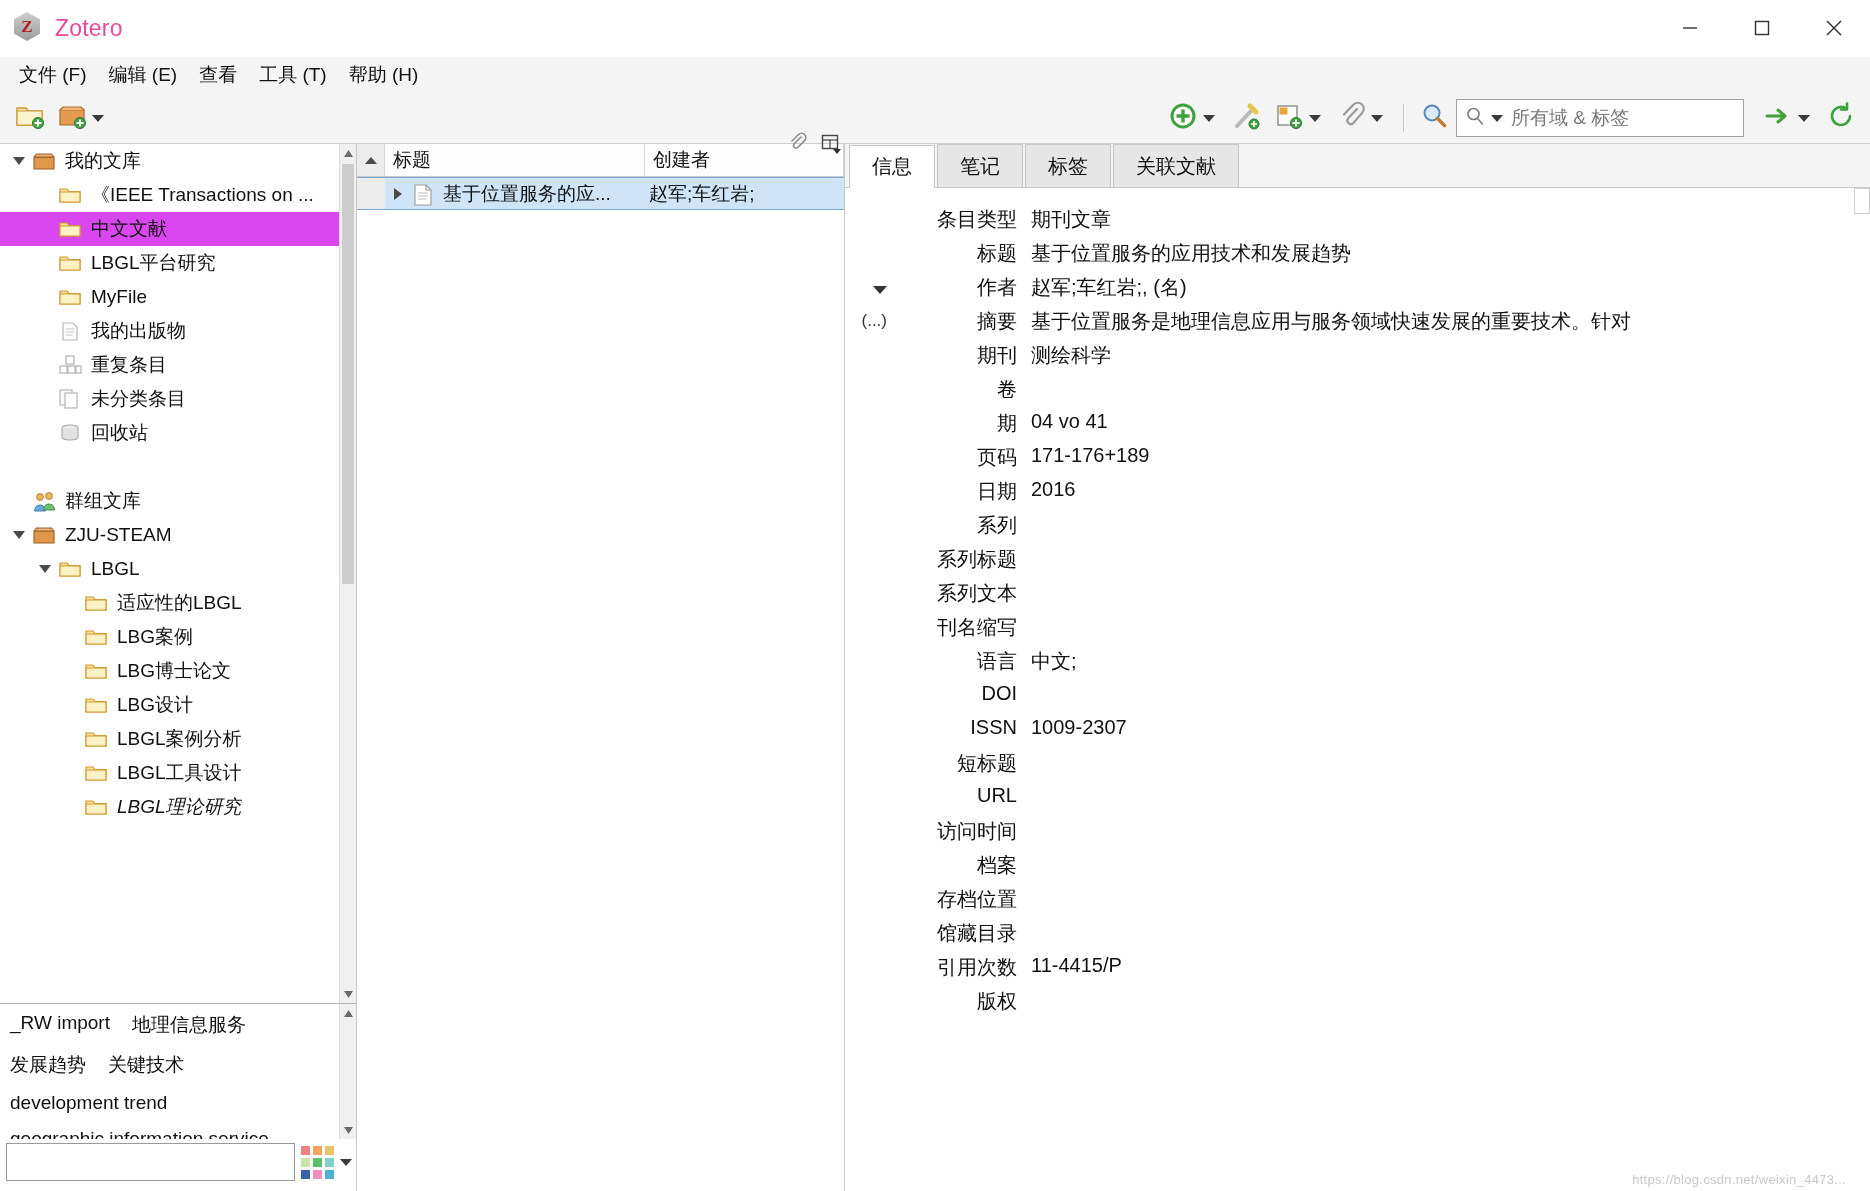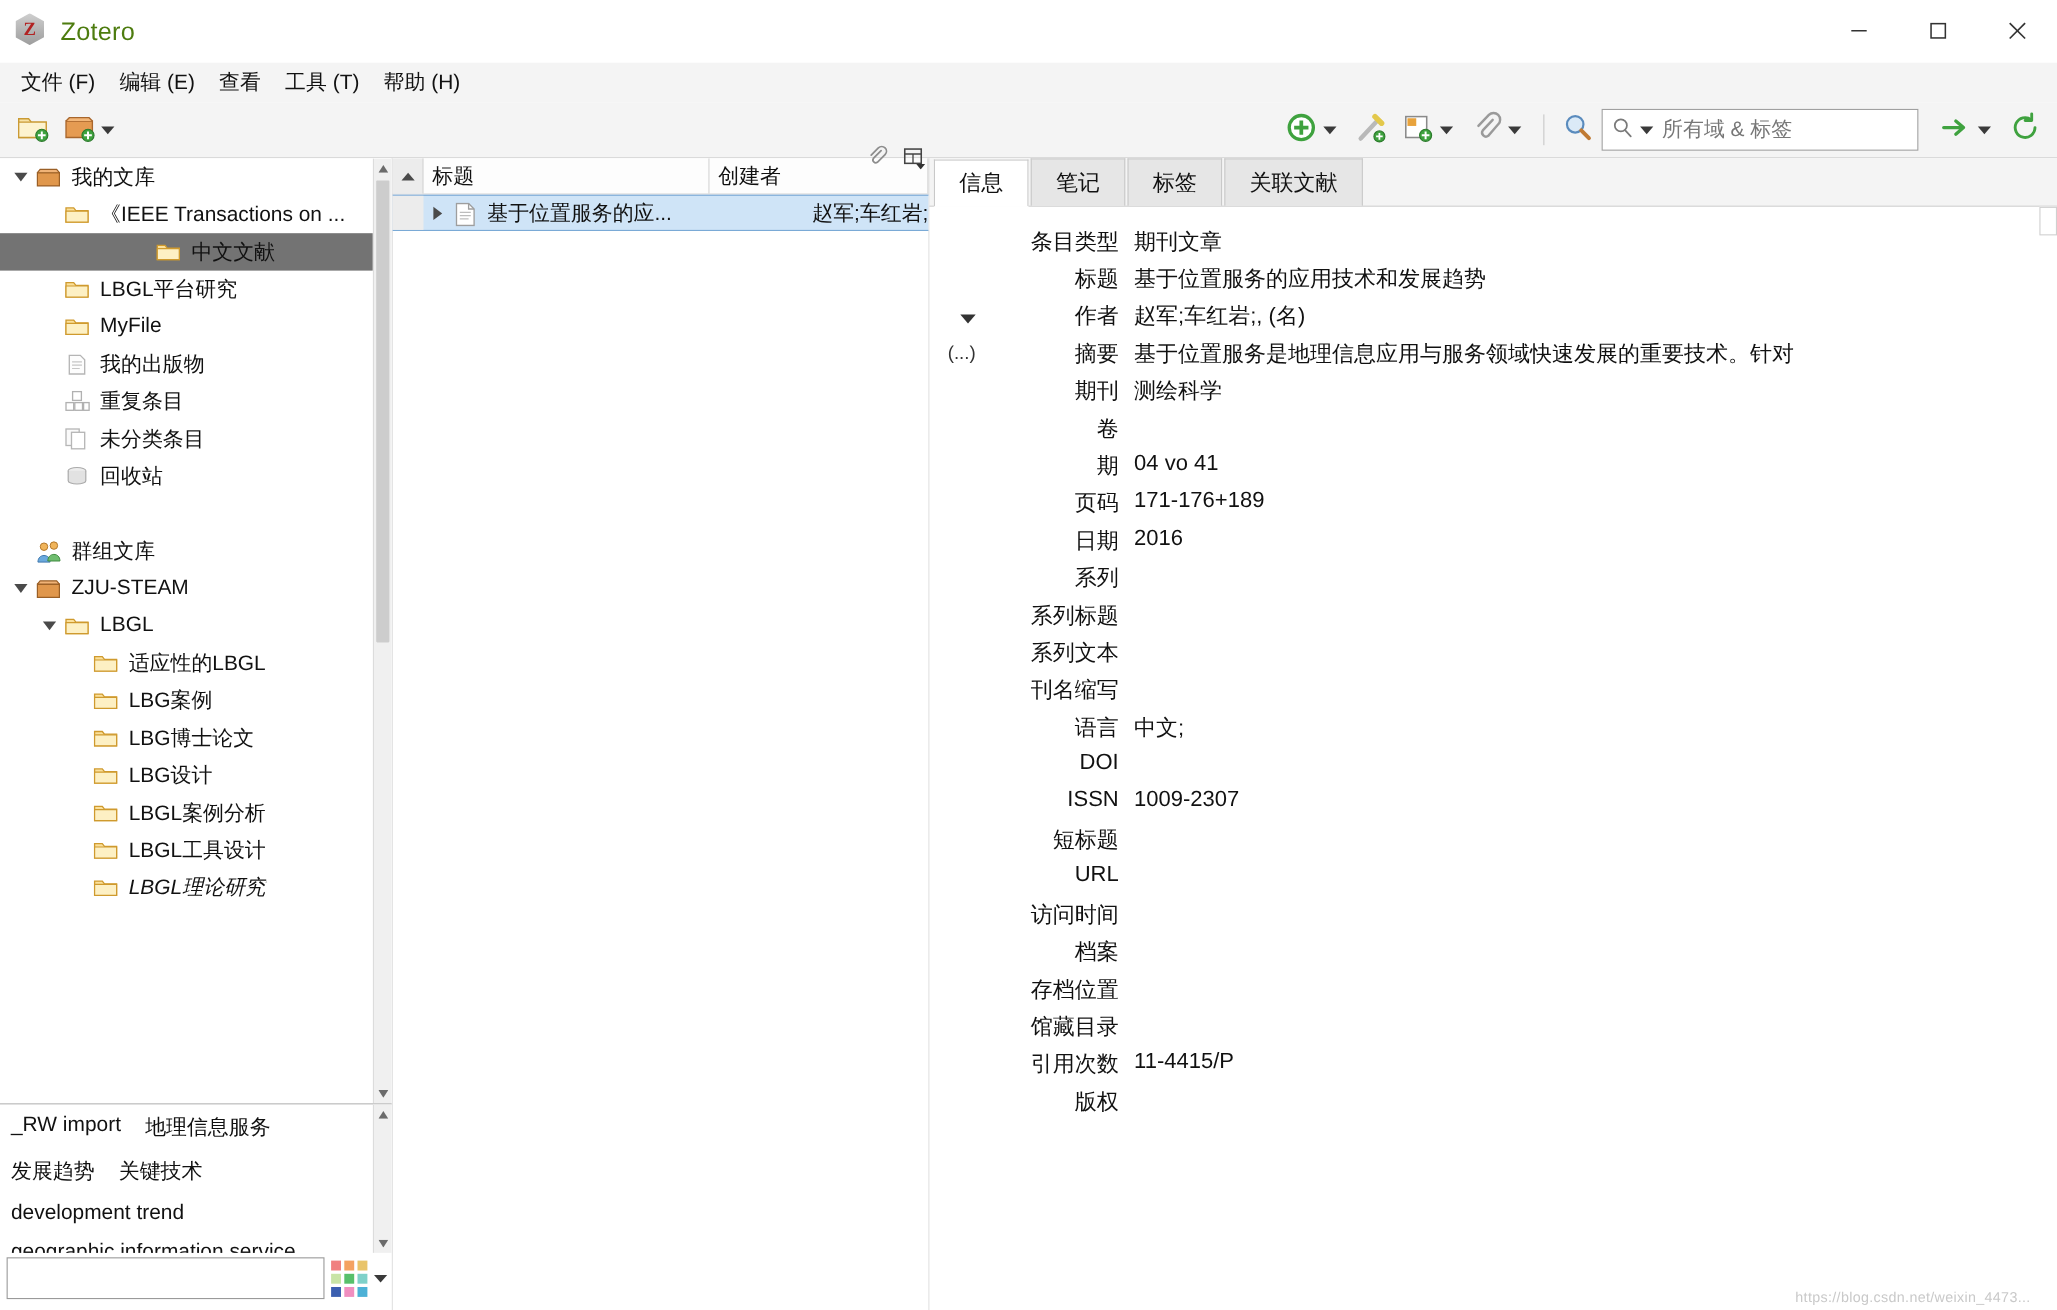--- a/index.html
+++ b/index.html
@@ -19,21 +19,21 @@
     display:flex; align-items:center; border-bottom:1px solid #ffffff;
   }
   .titlebar .logo { margin-left:14px; width:30px; height:32px; position:relative; }
   .zicon {
     width:26px; height:29px; background:linear-gradient(180deg,#cfcfcf,#9d9d9d);
     clip-path:polygon(50% 0%, 100% 25%, 100% 75%, 50% 100%, 0% 75%, 0% 25%);
     display:flex; align-items:center; justify-content:center;
     font-size:17px; font-weight:bold; color:#b22222;
     font-family:"Liberation Serif",serif;
   }
-  .title-text { margin-left:11px; font-size:23px; color:#4d7c0f; letter-spacing:.2px; }
+  .title-text { margin-left:11px; font-size:23px; color:#ec4899; letter-spacing:.2px; }
   .winbtns { margin-left:auto; display:flex; height:57px; }
   .winbtn {
     width:72px; height:57px; display:flex; align-items:center; justify-content:center;
     color:#333;
   }
   .winbtn svg { display:block; }
 
   
   .menubar {
     height:36px; min-height:36px; background:#f4f4f4;
@@ -60,21 +60,21 @@
   .sync-btn { margin-left:auto; display:flex; align-items:center; padding:4px; }
 
   
   .main { flex:1; display:flex; min-height:0; background:#fff; }
 
   
   .leftcol { width:357px; min-width:357px; display:flex; flex-direction:column; border-right:1px solid #c9c9c9; }
   .tree { flex:1; overflow:hidden; position:relative; background:#fff; }
   .treescroll { position:absolute; inset:0 17px 0 0; overflow:hidden; }
   .trow { height:34px; display:flex; align-items:center; font-size:19px; color:#111; white-space:nowrap; padding-right:6px; }
-  .trow.sel { background:#737373;justify-content:center; }
+  .trow.sel { background:#d946ef; }
   .tw { width:26px; display:flex; align-items:center; justify-content:center; }
   .chev { width:0;height:0; }
   .chev.down { border-left:6px solid transparent;border-right:6px solid transparent;border-top:8px solid #4a4a4a; }
   .ticon { width:24px; height:20px; margin-right:9px; flex:0 0 auto; }
   .tlabel { overflow:hidden; text-overflow:ellipsis; }
   .vscroll { position:absolute; top:0; right:0; width:17px; bottom:0; background:#f0f0f0; border-left:1px solid #dcdcdc; }
   .vscroll .arrow { height:18px; display:flex; align-items:center; justify-content:center; }
   .vscroll .thumb { position:absolute; left:2px; right:2px; background:#cdcdcd; border-radius:1px; }
   .tagpane { border-top:1px solid #b5b5b5; height:188px; position:relative; background:#fff; overflow:hidden; }
   .taglist { padding:8px 12px 0 10px; }
@@ -93,21 +93,21 @@
   .ch-cell { display:flex; align-items:center; padding:0 8px; border-right:1px solid #d5d5d5; white-space:nowrap; }
   .ch-title { width:260px; }
   .ch-creator { flex:1; }
   .itemlist { flex:1; background:#fff; position:relative; }
   .irow { height:33px; display:flex; align-items:center; font-size:19px; color:#111; }
   .irow.sel { background:#cfe4f7; border-top:1px solid #7aaad6; border-bottom:1px solid #7aaad6; }
   .i-gut { width:28px; height:100%; background:#ececec; }
   .i-tw { width:26px; display:flex; align-items:center; justify-content:center; }
   .i-chev { width:0;height:0;border-top:6px solid transparent;border-bottom:6px solid transparent;border-left:8px solid #4a4a4a; }
   .i-title { width:206px; overflow:hidden; text-overflow:ellipsis; white-space:nowrap; }
-  .i-creator { flex:1; overflow:hidden; white-space:nowrap;text-align:right; }
+  .i-creator { flex:1; overflow:hidden; white-space:nowrap; }
 
   
   .rightcol { flex:1; display:flex; flex-direction:column; min-width:0; position:relative; }
   .tabs { height:44px; display:flex; align-items:flex-end; background:#f4f4f4; border-bottom:1px solid #c9c9c9; padding-left:4px; }
   .tab {
     height:43px; padding:0 22px; display:flex; align-items:center; justify-content:center;
     font-size:20px; color:#111; background:#e6e6e6; border:1px solid #c9c9c9; border-bottom:none; margin-right:2px;
   }
   .tab.active { background:#ffffff; border-bottom:1px solid #fff; position:relative; top:1px; }
   .infopane { flex:1; overflow:hidden; background:#fff; padding-top:18px; position:relative; }

